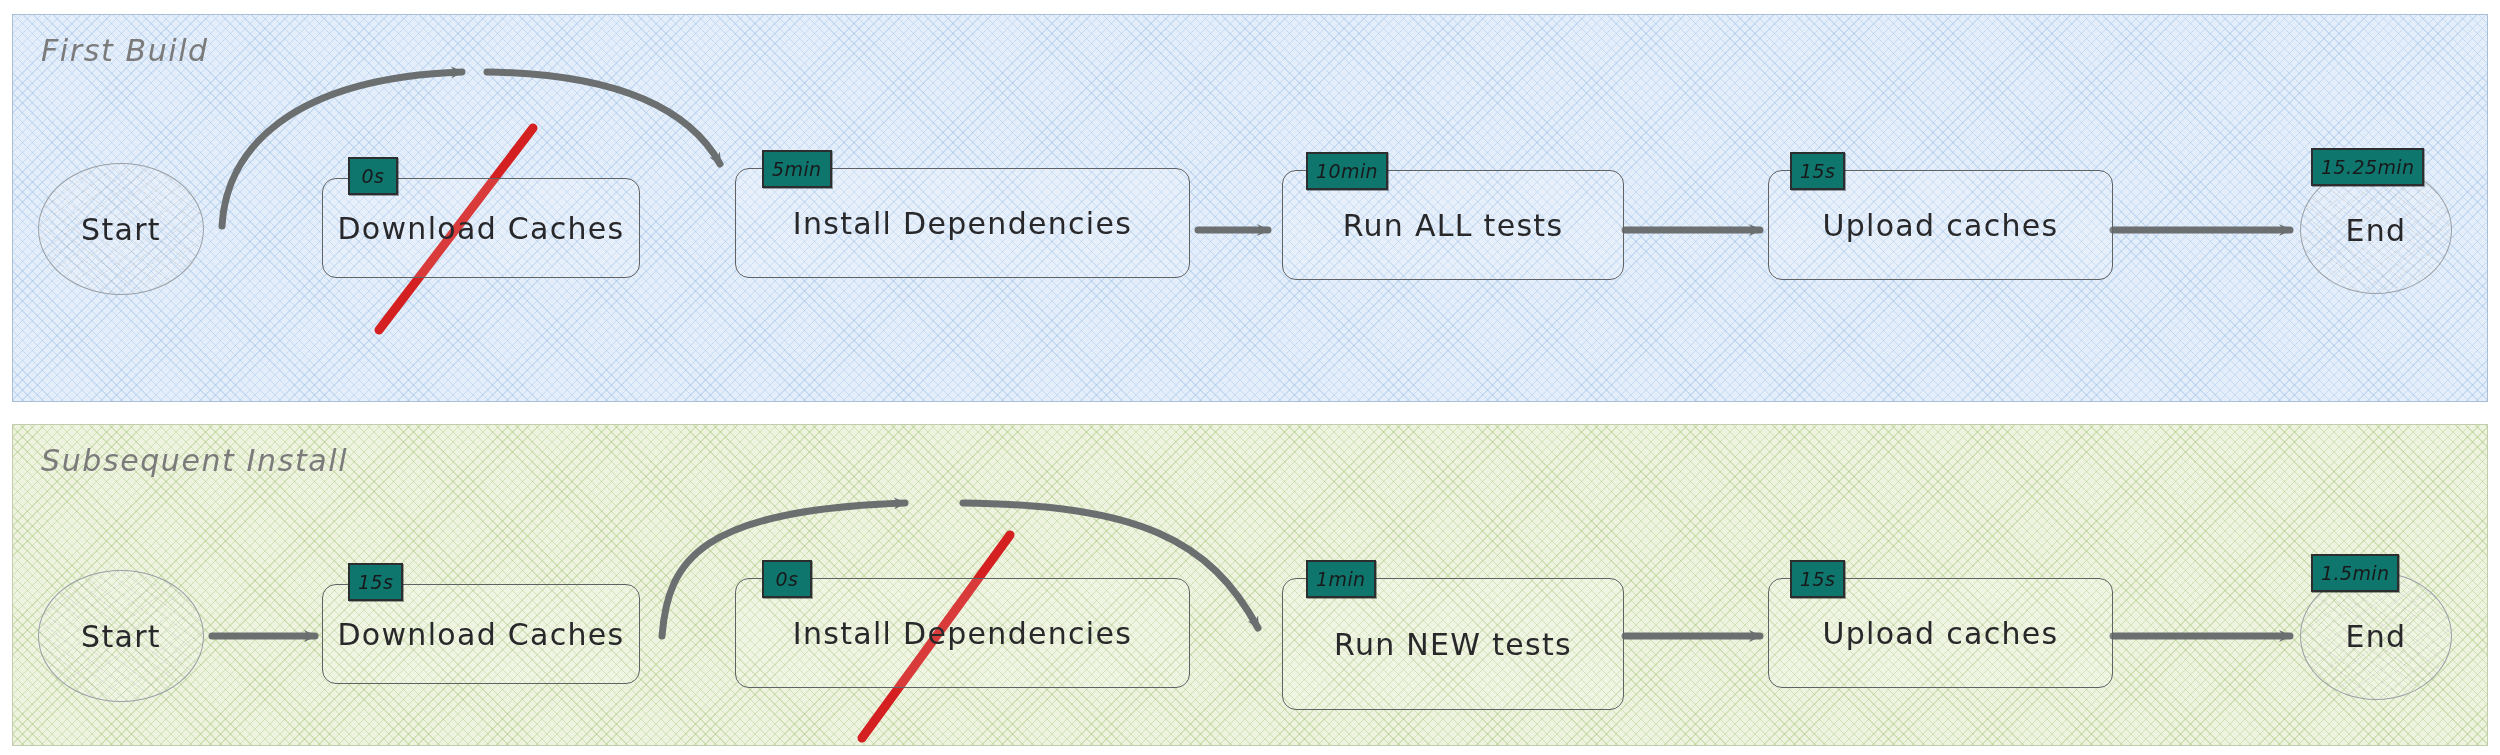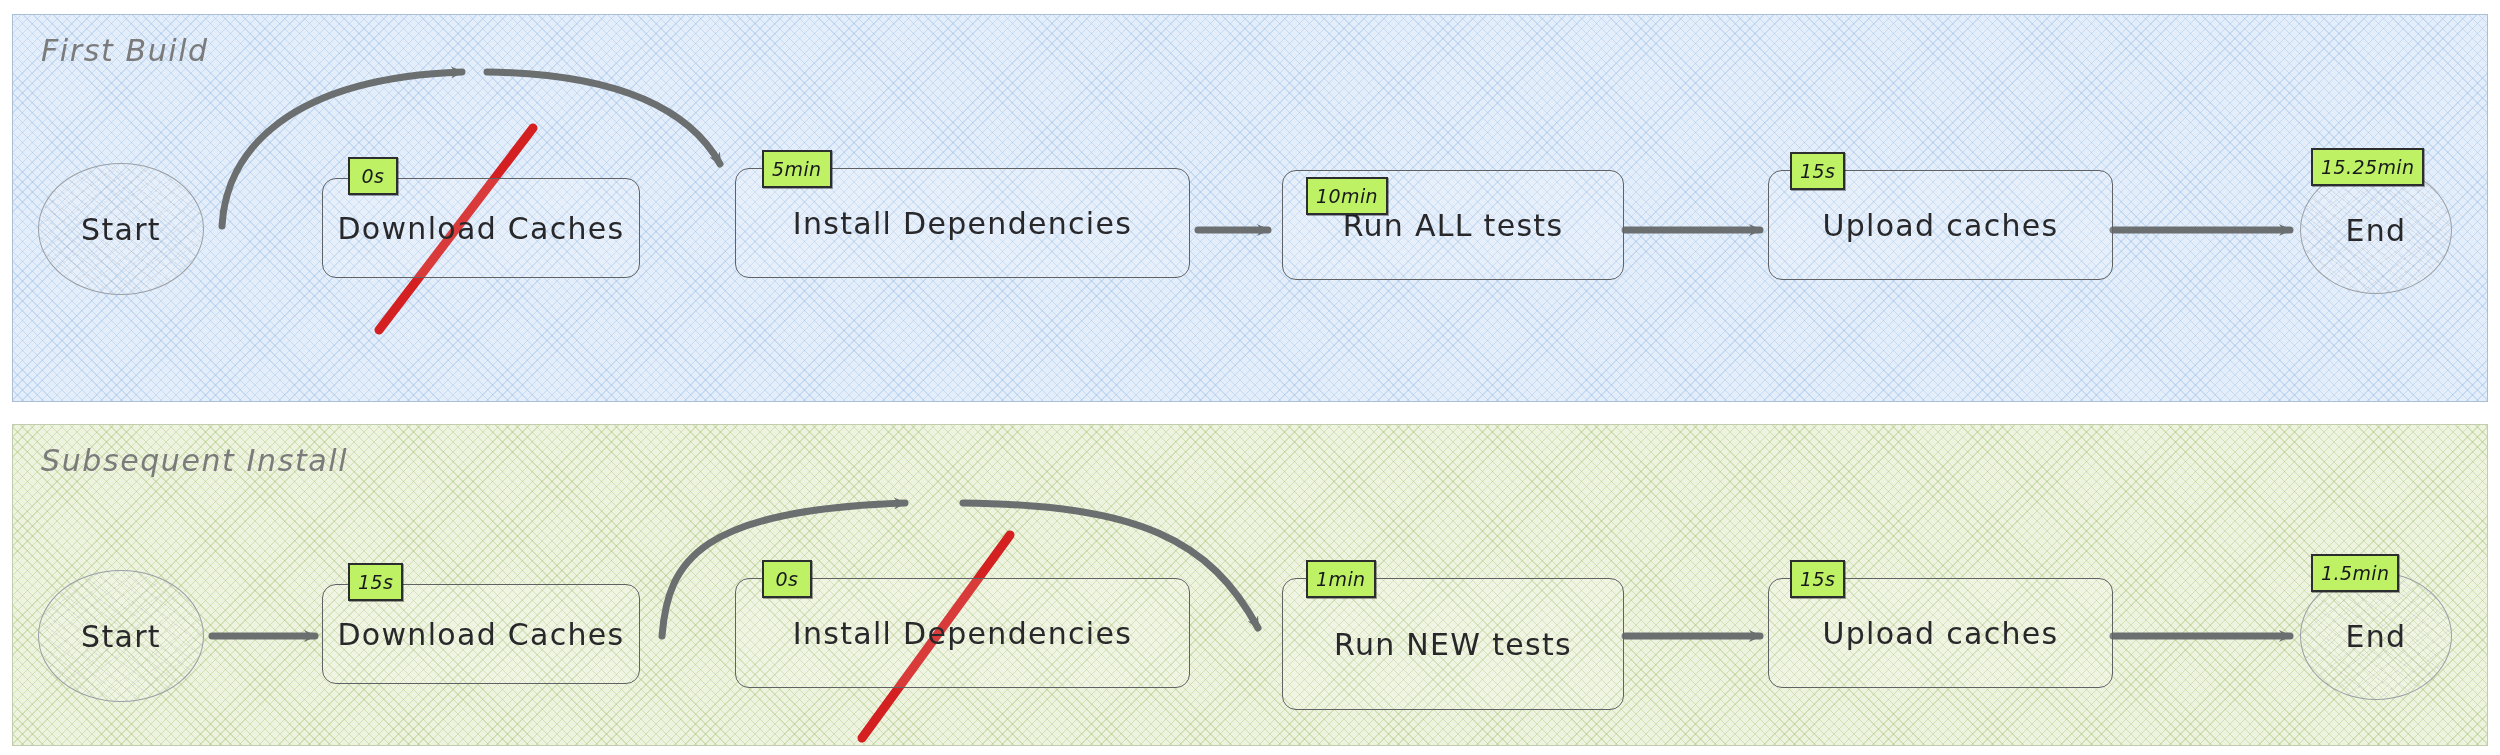--- a/index.html
+++ b/index.html
@@ -73,21 +73,21 @@
   .node.circle.hatch{
     background-image:
       repeating-linear-gradient(38deg, rgba(140,140,140,.16) 0 1px, transparent 1px 9px),
       repeating-linear-gradient(-38deg, rgba(140,140,140,.13) 0 1px, transparent 1px 11px);
   }
 
   
   .badge{
     position:absolute;
     box-sizing:border-box;
-    background:#bef264;
+    background:#0f766e;
     border:2px solid #2b2d2f;
     color:#18191b;
     font-size:19px;
     font-style:italic;
     letter-spacing:.4px;
     display:flex;align-items:center;justify-content:center;
     padding:2px 8px;
     box-shadow:1px 1px 0 rgba(0,0,0,.35);
     white-space:nowrap;
   }
@@ -168,21 +168,21 @@
   <div class="node box" style="left:735px;top:168px;width:455px;height:110px;">
     <span>Install Dependencies</span>
   </div>
   <div class="badge" style="left:762px;top:150px;min-width:60px;height:38px;">
     <span>5min</span>
   </div>
 
   <div class="node box" style="left:1282px;top:170px;width:342px;height:110px;border-radius:14px;">
     <span>Run ALL tests</span>
   </div>
-  <div class="badge" style="left:1306px;top:152px;min-width:68px;height:38px;margin-top:25px;">
+  <div class="badge" style="left:1306px;top:152px;min-width:68px;height:38px;">
     <span>10min</span>
   </div>
 
   <div class="node box" style="left:1768px;top:170px;width:345px;height:110px;">
     <span>Upload caches</span>
   </div>
   <div class="badge" style="left:1790px;top:152px;min-width:54px;height:38px;">
     <span>15s</span>
   </div>
 

